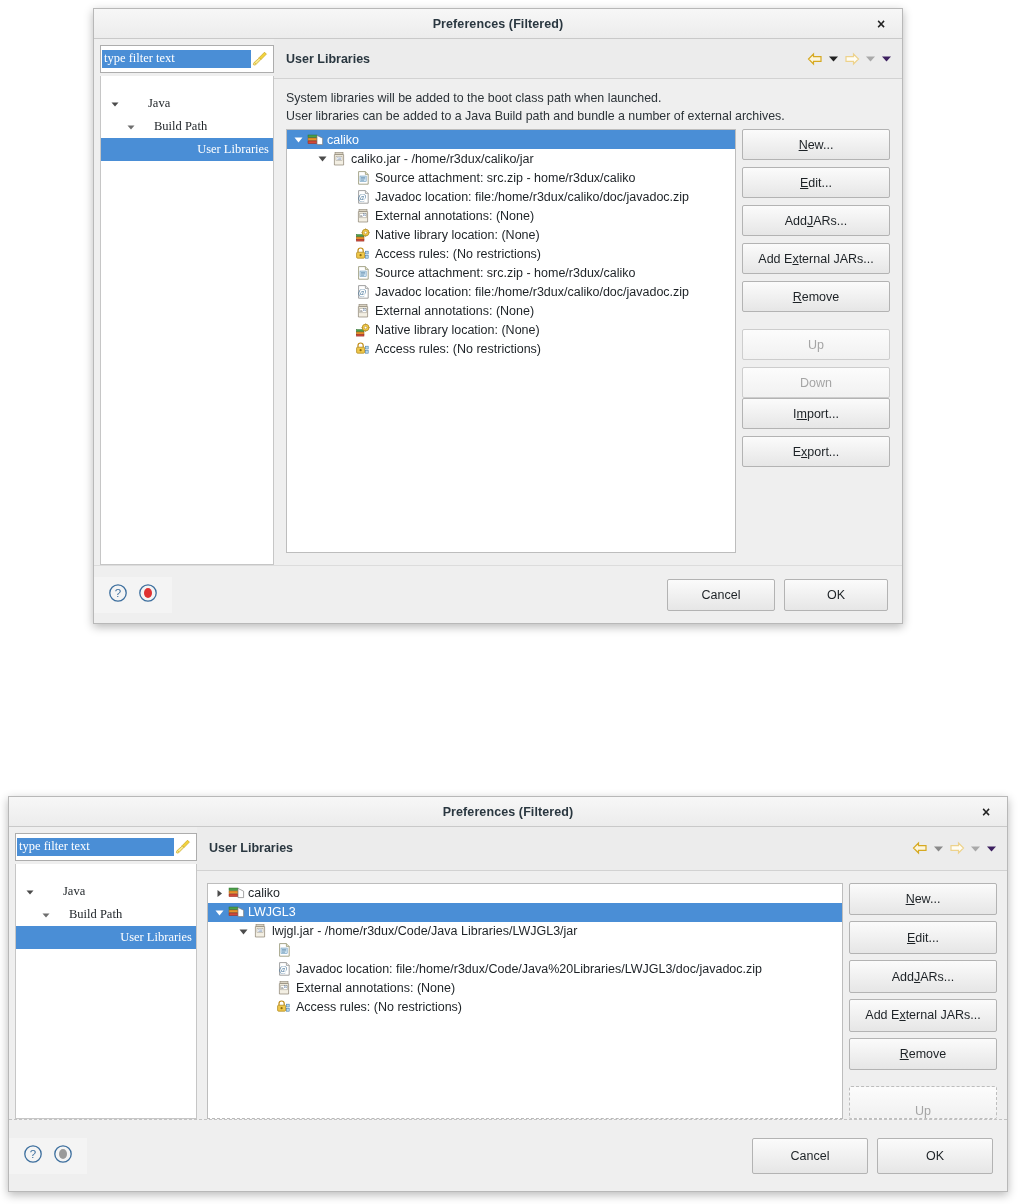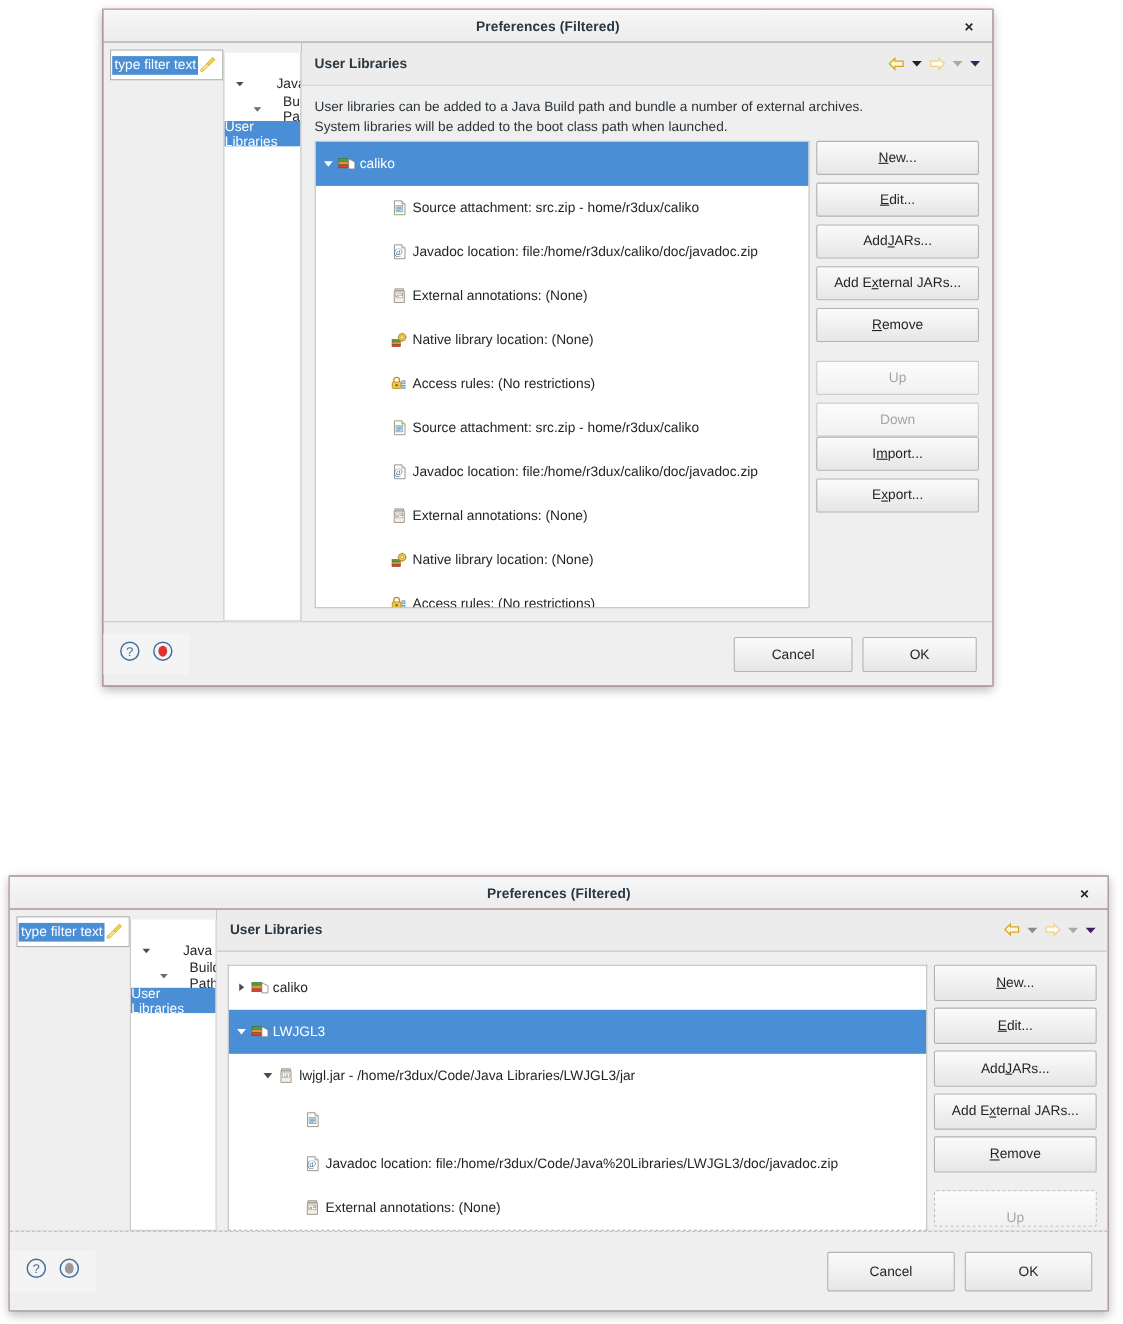--- a/index.html
+++ b/index.html
@@ -8,21 +8,21 @@
     width: 1021px; height: 1204px;
     background: #ffffff;
     font-family: "Liberation Sans", sans-serif;
     overflow: hidden;
   }
   .page { position: relative; width: 1021px; height: 1204px; background: #fff; }
 
   
   .dialog {
     position: absolute;
-    background: #7f1d1d;
+    background: #86efac;
     border: 1px solid #b8b8b8;
     box-shadow: 0 3px 9px rgba(0,0,0,0.28);
     display: flex; flex-direction: column;
   }
   .titlebar {
     height: 30px; flex: 0 0 30px;
     background: linear-gradient(to bottom, #f7f7f7 0%, #ececec 100%);
     border-bottom: 1px solid #c9c9c9;
     display: flex; align-items: center; justify-content: center;
     position: relative;
@@ -33,22 +33,23 @@
   .close-btn {
     position: absolute; right: 10px; top: 50%; transform: translateY(-50%);
     width: 22px; height: 22px; display: flex; align-items: center; justify-content: center;
     font-size: 14px; font-weight: bold; color: #222; cursor: pointer; line-height: 1;
   }
 
   .body-row { flex: 1 1 auto; display: flex; min-height: 0; }
 
   
   .leftcol {
-    display: flex; flex-direction: row; background: #efefef;
+    display: flex; flex-direction: column; background: #efefef;
     padding: 6px 0 0 6px;
+    font-family: Liberation Serif, serif;
   }
   .filter-wrap {
     background: #ffffff; border: 1px solid #adadad;
     display: flex; align-items: center; height: 28px; padding: 0 4px 0 1px;
   }
   .filter-text {
     flex: 1 1 auto; font-size: 12.5px; color: #ffffff; background: #4a8ed6;
     padding: 1px 2px 2px 2px; white-space: nowrap; display: inline-block;
   }
   .broom { width: 18px; height: 18px; flex: 0 0 18px; }
@@ -76,21 +77,21 @@
   .desc { font-size: 12.4px; color: #2c3338; line-height: 18px; }
   .desc2 { font-size: 12.4px; color: #2c3338; margin-top: 9px; }
   .desc2 u { text-decoration: underline; }
 
   .tree-and-buttons { display: flex; flex: 1 1 auto; min-height: 0; margin-top: 4px; }
   .treebox {
     flex: 1 1 auto; background: #ffffff; border: 1px solid #bdbdbd; overflow: hidden; min-width: 0;
   }
   .trow {
     display: flex; align-items: center; font-size: 12.5px; color: #1d2226;
-    height: 40px; white-space: nowrap; padding-right: 4px;
+    height: 19px; white-space: nowrap; padding-right: 4px;
   }
   .trow.sel { background: #4a8ed6; color: #ffffff; }
   .trow .tw { width: 11px; flex: 0 0 11px; margin-right: 3px; display:flex; align-items:center; justify-content:center;}
   .trow .ico { width: 17px; flex: 0 0 17px; margin-right: 3px; display: flex; align-items: center; justify-content: center; }
 
   .btncol { flex: 0 0 auto; display: flex; flex-direction: column; padding-left: 6px; }
   .btn {
     background: linear-gradient(to bottom, #fbfbfb 0%, #e6e6e6 100%);
     border: 1px solid #b3b3b3; border-radius: 2px;
     font-size: 12.5px; color: #1d2226; text-align: center;
@@ -191,40 +192,56 @@
             </span>
             <span class="ic">
               <svg width="11" height="11" viewBox="0 0 11 11">
                   <path d="M1 3.5 L10 3.5 L5.5 8.5 Z" fill="#3d2060"></path>
                 </svg>
             </span>
           </span>
         </div>
 
         <div class="pane-body">
+          <div class="desc">System libraries will be added to the boot class path when launched.</div>
           <div class="desc">User libraries can be added to a Java Build path and bundle a number of external archives.</div>
-          <div class="desc">System libraries will be added to the boot class path when launched.</div>
 
           <div class="tree-and-buttons" style="padding-bottom:12px;">
             <div class="treebox" id="tree1">
                 <div class="trow sel" style="padding-left: 6px;">
                   <span class="tw">
                     <svg width="11" height="11" viewBox="0 0 11 11">
                       <path d="M1.5 3.5 L9.5 3.5 L5.5 8.5 Z" fill="#ffffff"></path>
                     </svg>
                   </span>
                   <span class="ico">
                     <svg width="17" height="16" viewBox="0 0 17 16">
                       <rect x="1" y="3" width="9" height="2.6" fill="#4a9f4a" stroke="#2f6e2f" stroke-width=".5"></rect>
                       <rect x="1" y="6" width="9" height="2.6" fill="#e8932c" stroke="#a8620f" stroke-width=".5"></rect>
                       <rect x="1" y="9" width="9" height="2.6" fill="#d14a3a" stroke="#8e2a1c" stroke-width=".5"></rect>
                       <path d="M10 12.6 L10 3.4 L15.6 6.2 L15.6 12.6 Z" fill="#ffffff" stroke="#7f7f7f" stroke-width=".7"></path>
                     </svg>
                   </span>
                   <span>caliko</span>
+                </div>
+                <div class="trow" style="padding-left: 30px;">
+                  <span class="tw">
+                    <svg width="11" height="11" viewBox="0 0 11 11">
+                      <path d="M1.5 3.5 L9.5 3.5 L5.5 8.5 Z" fill="#4b4b4b"></path>
+                    </svg>
+                  </span>
+                  <span class="ico">
+                    <svg width="17" height="16" viewBox="0 0 17 16">
+                      <rect x="4" y="1.6" width="8" height="2" fill="#d9d2c2" stroke="#8a8170" stroke-width=".6"></rect>
+                      <path d="M3.4 3.6 L12.6 3.6 L12.6 14 L3.4 14 Z" fill="#f3efe3" stroke="#8a8170" stroke-width=".7"></path>
+                      <rect x="5" y="5.4" width="6" height="4.2" fill="#ffffff" stroke="#9a9382" stroke-width=".5"></rect>
+                      <text x="8" y="8.9" font-size="3.6" text-anchor="middle" fill="#3a5d8f" font-family="Liberation Sans, sans-serif">10</text>
+                    </svg>
+                  </span>
+                  <span>caliko.jar - /home/r3dux/caliko/jar</span>
                 </div>
                 <div class="trow" style="padding-left: 54px;">
                   <span class="tw"></span>
                   <span class="ico">
                     <svg width="17" height="16" viewBox="0 0 17 16">
                       <path d="M3.6 1.6 L10.4 1.6 L13.2 4.4 L13.2 14.2 L3.6 14.2 Z" fill="#ffffff" stroke="#8f8f6e" stroke-width=".8"></path>
                       <path d="M10.4 1.6 L10.4 4.4 L13.2 4.4" fill="#e8e4c8" stroke="#8f8f6e" stroke-width=".7"></path>
                       <rect x="5" y="6" width="6.2" height="5.6" fill="#cfe4f2" stroke="#5b8fb5" stroke-width=".5"></rect>
                       <path d="M6 7.4 L10.2 7.4 M6 8.8 L10.2 8.8 M6 10.2 L9 10.2" stroke="#3f6f96" stroke-width=".55"></path>
                     </svg>

